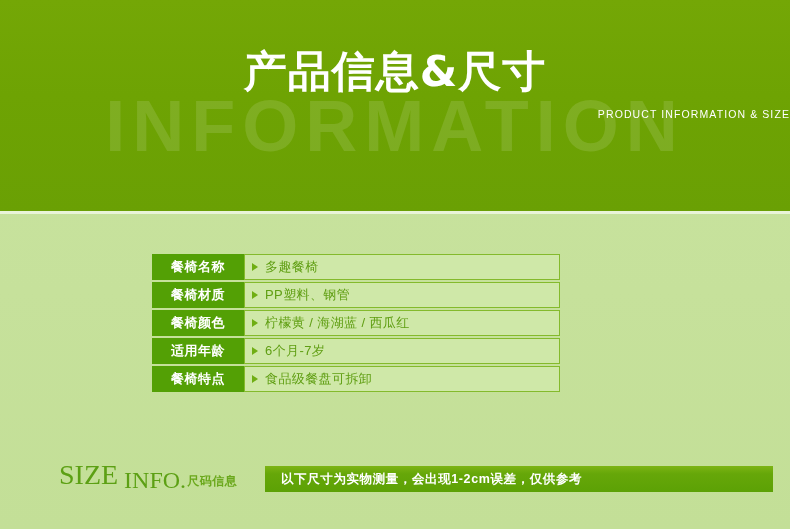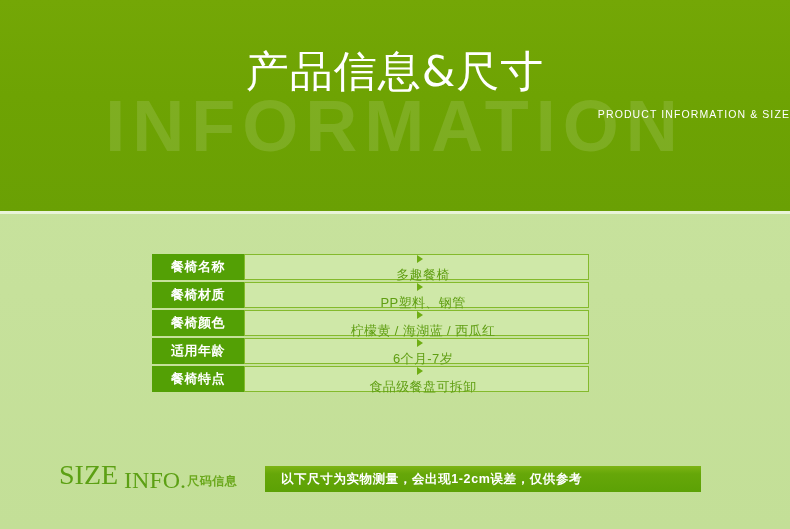--- a/index.html
+++ b/index.html
@@ -60,21 +60,21 @@
 
   .title-main {
     position: absolute;
     left: 0;
     top: 44px;
     width: 790px;
     text-align: center;
     font-family: "DejaVu Sans", "Liberation Sans", sans-serif;
     font-size: 43px;
     line-height: 54px;
-    font-weight: 400;
+    font-weight: 700;
     color: #ffffff;
     letter-spacing: 1px;
     white-space: nowrap;
   }
 
   .title-sub {
     position: absolute;
     left: 0;
     top: 107px;
     width: 790px;
@@ -104,29 +104,28 @@
     background: #53a005;
     color: #ffffff;
     font-size: 13px;
     font-weight: bold;
     line-height: 26px;
     text-align: center;
     letter-spacing: 0.5px;
     box-sizing: border-box;
   }
   .spec-value {
-    width: 345px;
+    width: 316px;
     height: 26px;
     box-sizing: border-box;
     border: 1px solid #84ba2c;
     background: #cfe8a8;
     display: flex;
     align-items: center;
-    padding-left: 13px;
-    flex-direction: column;
+    padding-left: 7px;
   }
   .arrow-icon {
     width: 0;
     height: 0;
     border-top: 4px solid transparent;
     border-bottom: 4px solid transparent;
     border-left: 6px solid #6fae13;
     margin-right: 7px;
     flex: 0 0 auto;
   }
@@ -172,21 +171,21 @@
     font-weight: bold;
     color: #6aa81b;
     margin-left: 1px;
     letter-spacing: 0.5px;
   }
 
   .note-banner {
     position: absolute;
     left: 265px;
     top: 466px;
-    width: 436px;
+    width: 508px;
     height: 26px;
     background: linear-gradient(180deg, #7cb414 0%, #66a709 30%, #5ca105 100%);
     display: flex;
     align-items: flex-start;
   }
   .note-text {
     font-size: 12.5px;
     line-height: 26px;
     color: #ffffff;
     font-weight: bold;

